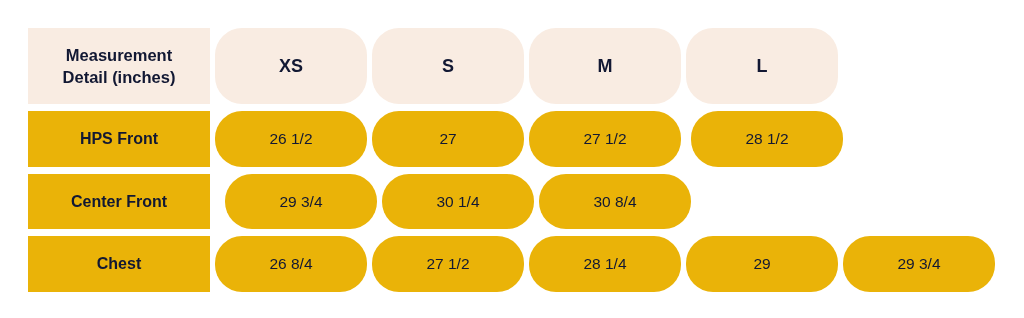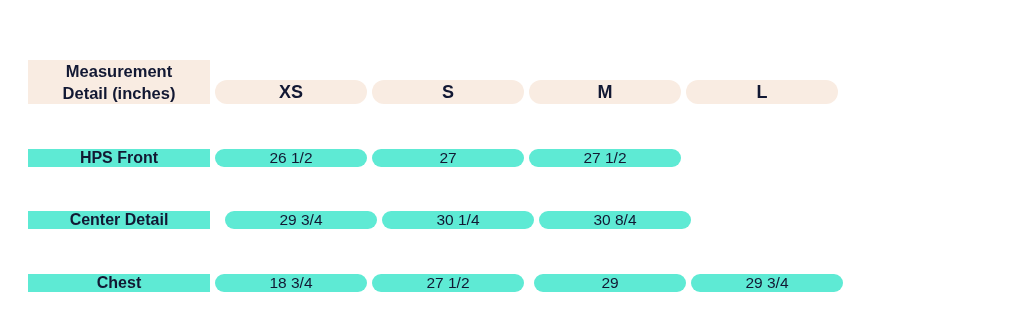--- a/index.html
+++ b/index.html
@@ -23,21 +23,20 @@
     height: 264px;
     display: flex;
     flex-direction: column;
     background: #ffffff;
   }
 
   .chart-row {
     display: flex;
     flex-direction: row;
     width: 100%;
-    align-items: flex-end;
   }
 
   .chart-row.header-row {
     height: 77px;
   }
   .chart-row.data-row {
     height: 56px;
   }
 
   .row-gap {
@@ -82,21 +81,21 @@
   .header-row .cell.col-label {
     font-size: 16.5px;
   }
   .header-row .cell.col-size {
     font-size: 18px;
     font-weight: bold;
   }
 
   
   .data-row .cell {
-    background: #5eead4;
+    background: #eab308;
     font-size: 15.5px;
     font-weight: normal;
   }
   .data-row .cell.col-label {
     font-weight: bold;
     font-size: 16px;
   }
 
   .header-title-text {
     display: block;
@@ -145,27 +144,30 @@
     <div class="cell-gap"></div>
     <div class="cell col-size">
       <span>27</span>
     </div>
     <div class="cell-gap"></div>
     <div class="cell col-size">
       <span>27 1/2</span>
     </div>
     <div class="cell-gap"></div>
     <div class="cell-gap"></div>
+    <div class="cell col-size">
+      <span>28 1/2</span>
+    </div>
   </div>
 
   <div class="row-gap"></div>
 
   <div class="chart-row data-row">
     <div class="cell col-label">
-      <span>Center Detail</span>
+      <span>Center Front</span>
     </div>
     <div class="cell-gap"></div>
     <div class="cell-gap"></div>
     <div class="cell-gap"></div>
     <div class="cell col-size">
       <span>29 3/4</span>
     </div>
     <div class="cell-gap"></div>
     <div class="cell col-size">
       <span>30 1/4</span>
@@ -177,27 +179,30 @@
   </div>
 
   <div class="row-gap"></div>
 
   <div class="chart-row data-row">
     <div class="cell col-label">
       <span>Chest</span>
     </div>
     <div class="cell-gap"></div>
     <div class="cell col-size">
-      <span>18 3/4</span>
+      <span>26 8/4</span>
     </div>
     <div class="cell-gap"></div>
     <div class="cell col-size">
       <span>27 1/2</span>
     </div>
     <div class="cell-gap"></div>
+    <div class="cell col-size">
+      <span>28 1/4</span>
+    </div>
     <div class="cell-gap"></div>
     <div class="cell col-size">
       <span>29</span>
     </div>
     <div class="cell-gap"></div>
     <div class="cell col-size">
       <span>29 3/4</span>
     </div>
   </div>
 

